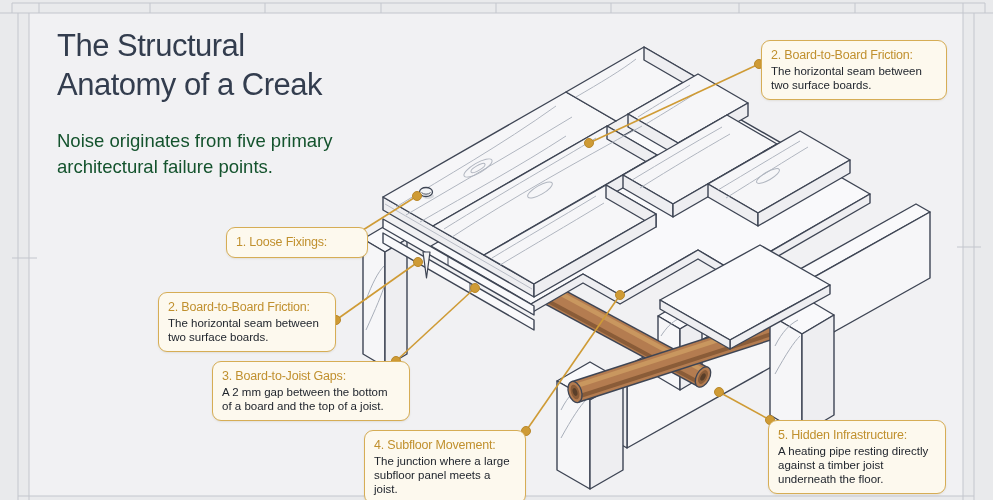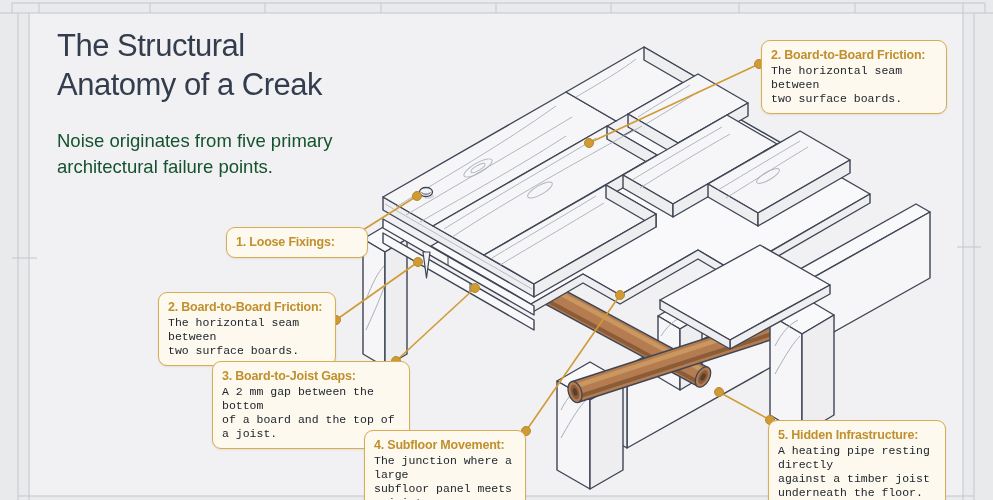--- a/index.html
+++ b/index.html
@@ -17,23 +17,23 @@
   #inner-panel{position:absolute;left:29px;top:13px;width:934px;height:483px;background:var(--bg-inner);}
   svg.scene{position:absolute;left:0;top:0;}
   .headline{position:absolute;left:57px;top:26px;width:400px;
     font-size:31px;line-height:39px;font-weight:normal;color:var(--title);
     letter-spacing:-0.5px;white-space:pre-line;}
   .subhead{position:absolute;left:57px;top:128px;width:360px;
     font-size:18.5px;line-height:26px;color:#14532d;white-space:pre-line;}
   .callout{position:absolute;box-sizing:border-box;background:var(--callout-bg);
     border:1.6px solid var(--callout-border);border-radius:9px;
     padding:6px 9px 7px 9px;box-shadow:0 1px 2px rgba(90,70,20,.10);}
-  .callout .hd{font-size:12.5px;line-height:16px;font-weight:bold;color:var(--heading);
+  .callout .hd{font-size:12.5px;line-height:16px;font-weight:normal;color:var(--heading);
     letter-spacing:-0.2px;white-space:nowrap;}
-  .callout .bd{font-size:11.5px;line-height:14px;color:var(--ink);white-space:pre-line;margin-top:1px;font-family:Liberation Mono, monospace;}
+  .callout .bd{font-size:11.5px;line-height:14px;color:var(--ink);white-space:pre-line;margin-top:1px;}
 </style>
 </head>
 <body>
 
 <div id="stage">
   <div id="inner-panel"></div>
 
   <svg class="scene" width="993" height="500" viewBox="0 0 993 500">
 
     <g stroke="var(--frame-line)" stroke-width="1" fill="none">

